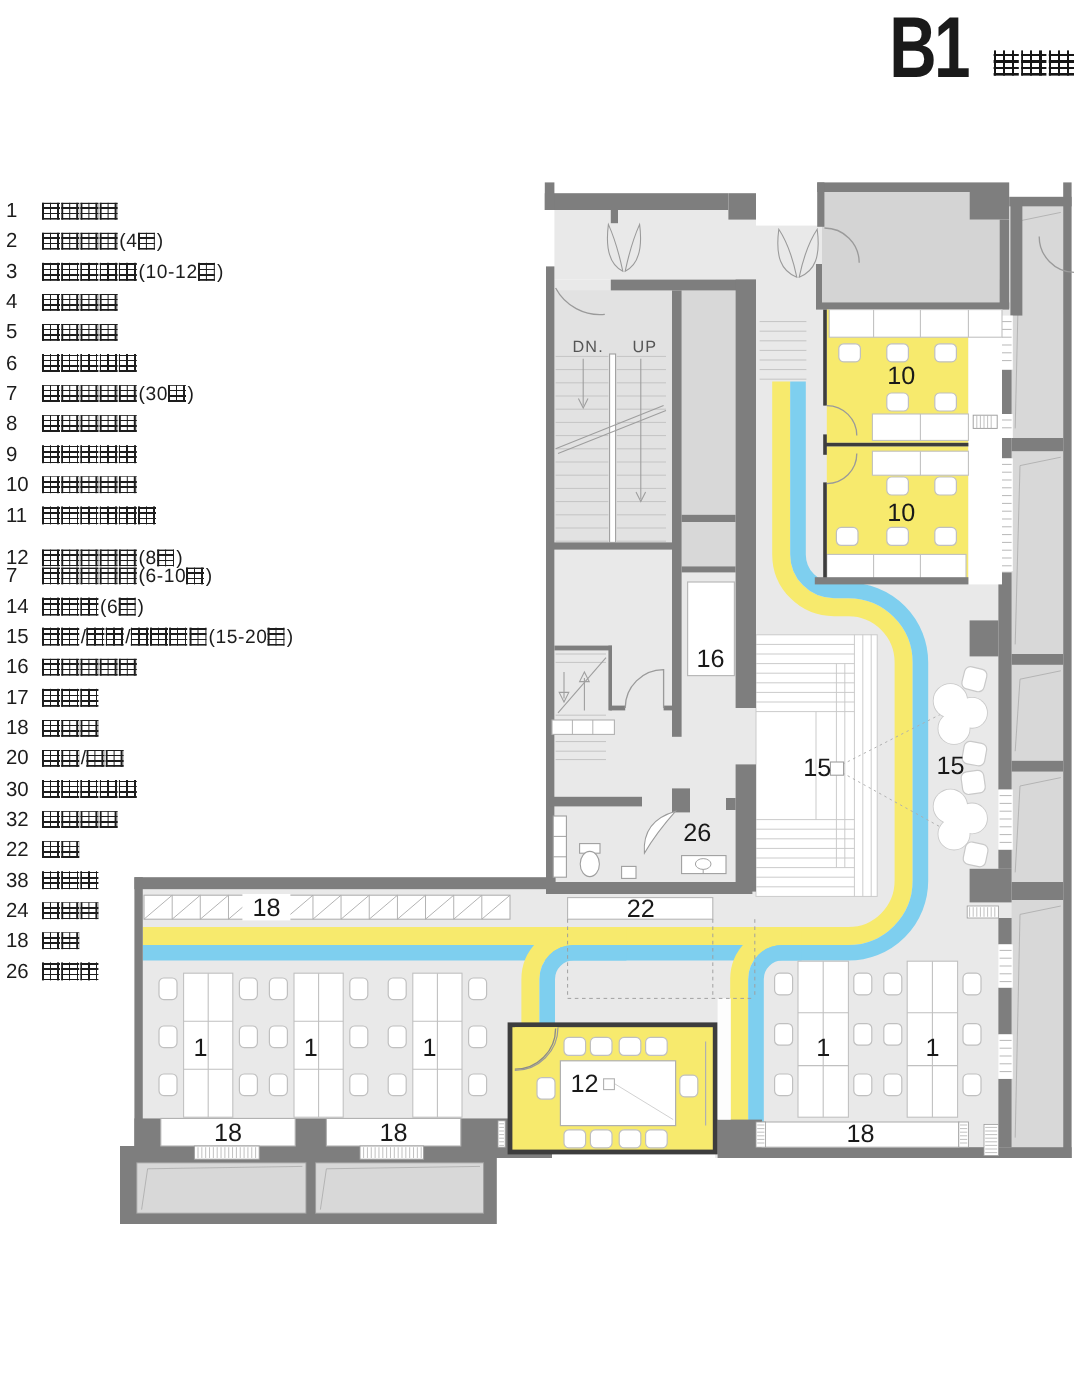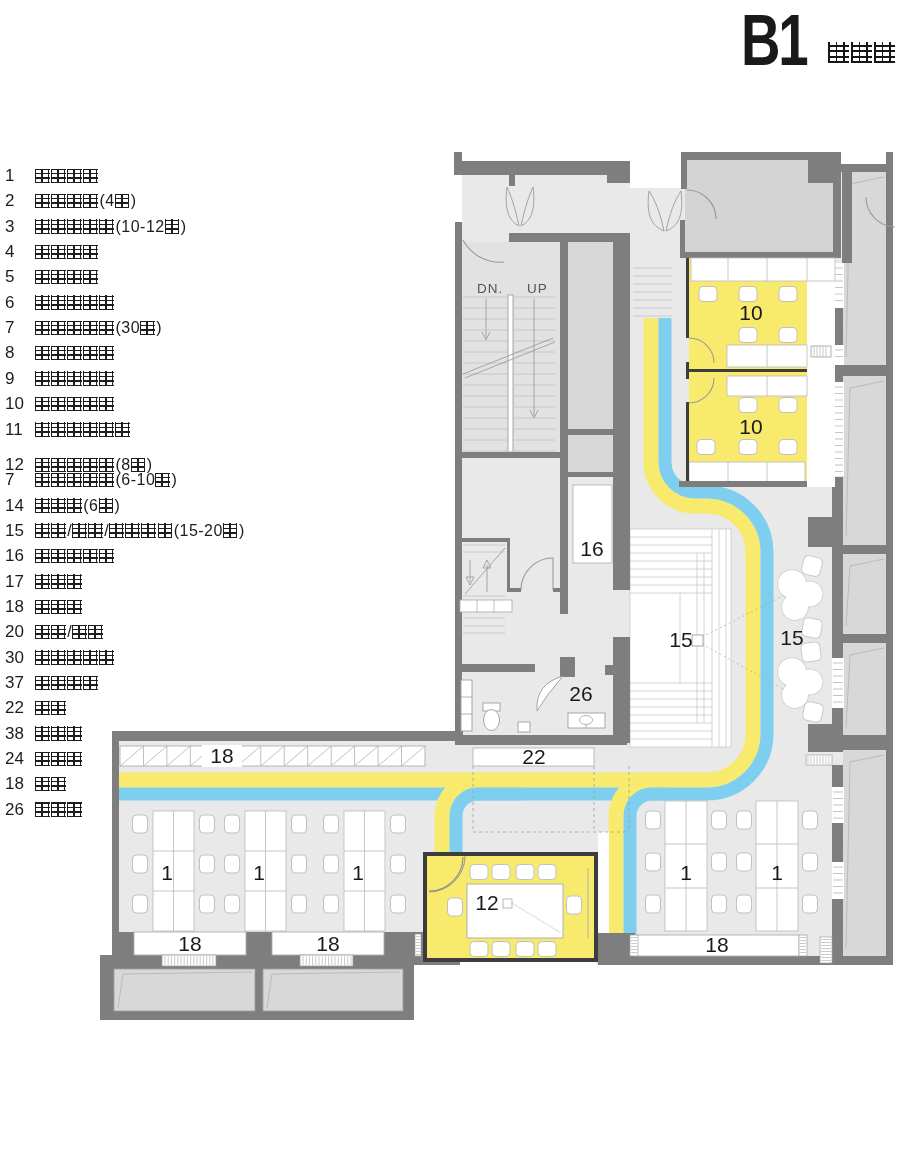--- a/index.html
+++ b/index.html
@@ -37,21 +37,21 @@
 <div class="lr" style="top:259.5px"><span class="n">11</span><span class="h"></span><span class="h"></span><span class="h"></span><span class="h"></span><span class="h"></span><span class="h"></span></div>
 <div class="lr" style="top:295px"><span class="n">12</span><span class="h"></span><span class="h"></span><span class="h"></span><span class="h"></span><span class="h"></span><span class="t">(8</span><span class="h"></span><span class="t">)</span></div>
 <div class="lr" style="top:310.2px"><span class="n">7</span><span class="h"></span><span class="h"></span><span class="h"></span><span class="h"></span><span class="h"></span><span class="t">(6-10</span><span class="h"></span><span class="t">)</span></div>
 <div class="lr" style="top:335.6px"><span class="n">14</span><span class="h"></span><span class="h"></span><span class="h"></span><span class="t">(6</span><span class="h"></span><span class="t">)</span></div>
 <div class="lr" style="top:360.9px"><span class="n">15</span><span class="h"></span><span class="h"></span><span class="t">/</span><span class="h"></span><span class="h"></span><span class="t">/</span><span class="h"></span><span class="h"></span><span class="h"></span><span class="h"></span><span class="t">(15-20</span><span class="h"></span><span class="t">)</span></div>
 <div class="lr" style="top:386.3px"><span class="n">16</span><span class="h"></span><span class="h"></span><span class="h"></span><span class="h"></span><span class="h"></span></div>
 <div class="lr" style="top:411.6px"><span class="n">17</span><span class="h"></span><span class="h"></span><span class="h"></span></div>
 <div class="lr" style="top:437.0px"><span class="n">18</span><span class="h"></span><span class="h"></span><span class="h"></span></div>
 <div class="lr" style="top:462.3px"><span class="n">20</span><span class="h"></span><span class="h"></span><span class="t">/</span><span class="h"></span><span class="h"></span></div>
 <div class="lr" style="top:487.7px"><span class="n">30</span><span class="h"></span><span class="h"></span><span class="h"></span><span class="h"></span><span class="h"></span></div>
-<div class="lr" style="top:513.0px"><span class="n">37</span><span class="h"></span><span class="h"></span><span class="h"></span><span class="h"></span></div>
+<div class="lr" style="top:513.0px"><span class="n">32</span><span class="h"></span><span class="h"></span><span class="h"></span><span class="h"></span></div>
 <div class="lr" style="top:538.4px"><span class="n">22</span><span class="h"></span><span class="h"></span></div>
 <div class="lr" style="top:563.7px"><span class="n">38</span><span class="h"></span><span class="h"></span><span class="h"></span></div>
 <div class="lr" style="top:589.1px"><span class="n">24</span><span class="h"></span><span class="h"></span><span class="h"></span></div>
 <div class="lr" style="top:614.4px"><span class="n">18</span><span class="h"></span><span class="h"></span></div>
 <div class="lr" style="top:639.8px"><span class="n">26</span><span class="h"></span><span class="h"></span><span class="h"></span></div>
 </div>
 
 <svg id="plan" width="900" height="1156" viewBox="0 0 900 1156">
 <g fill="none" stroke="none">
 

